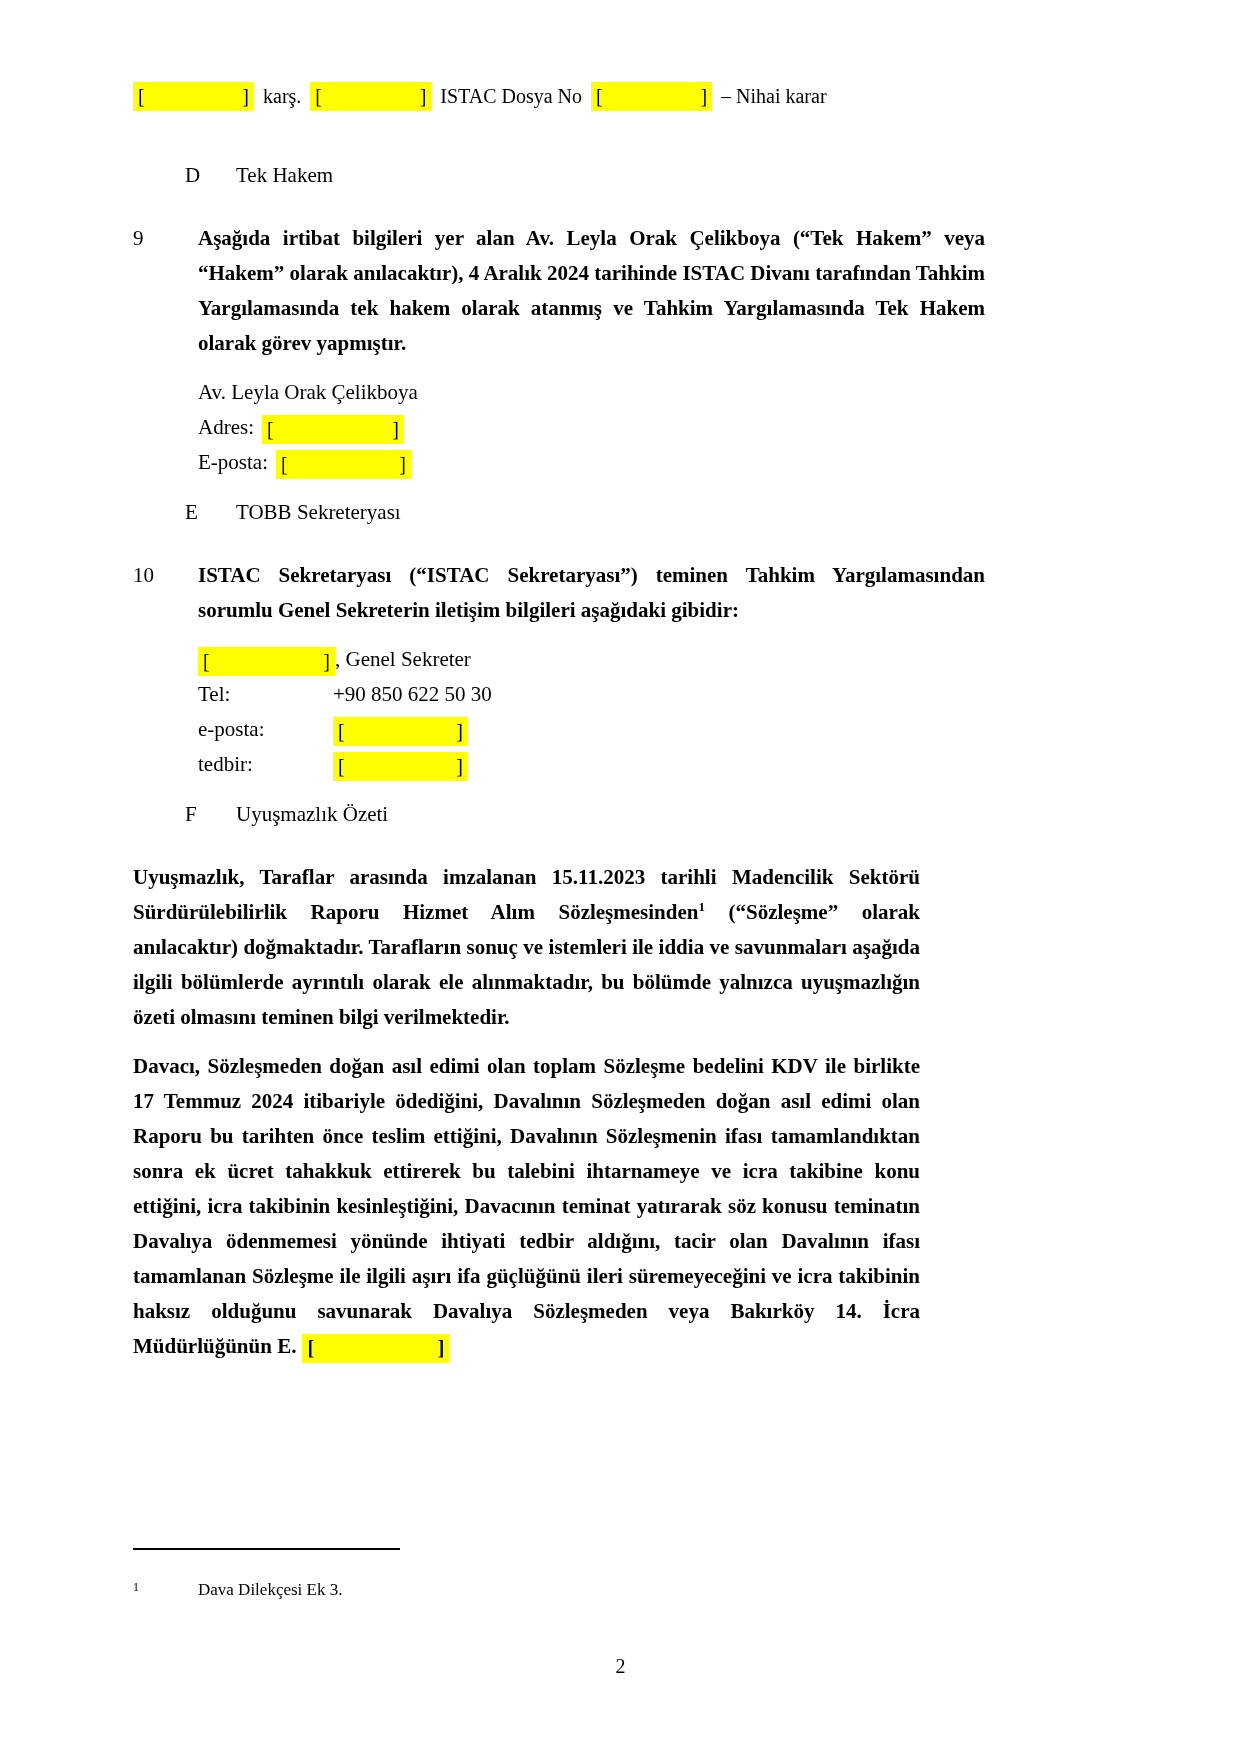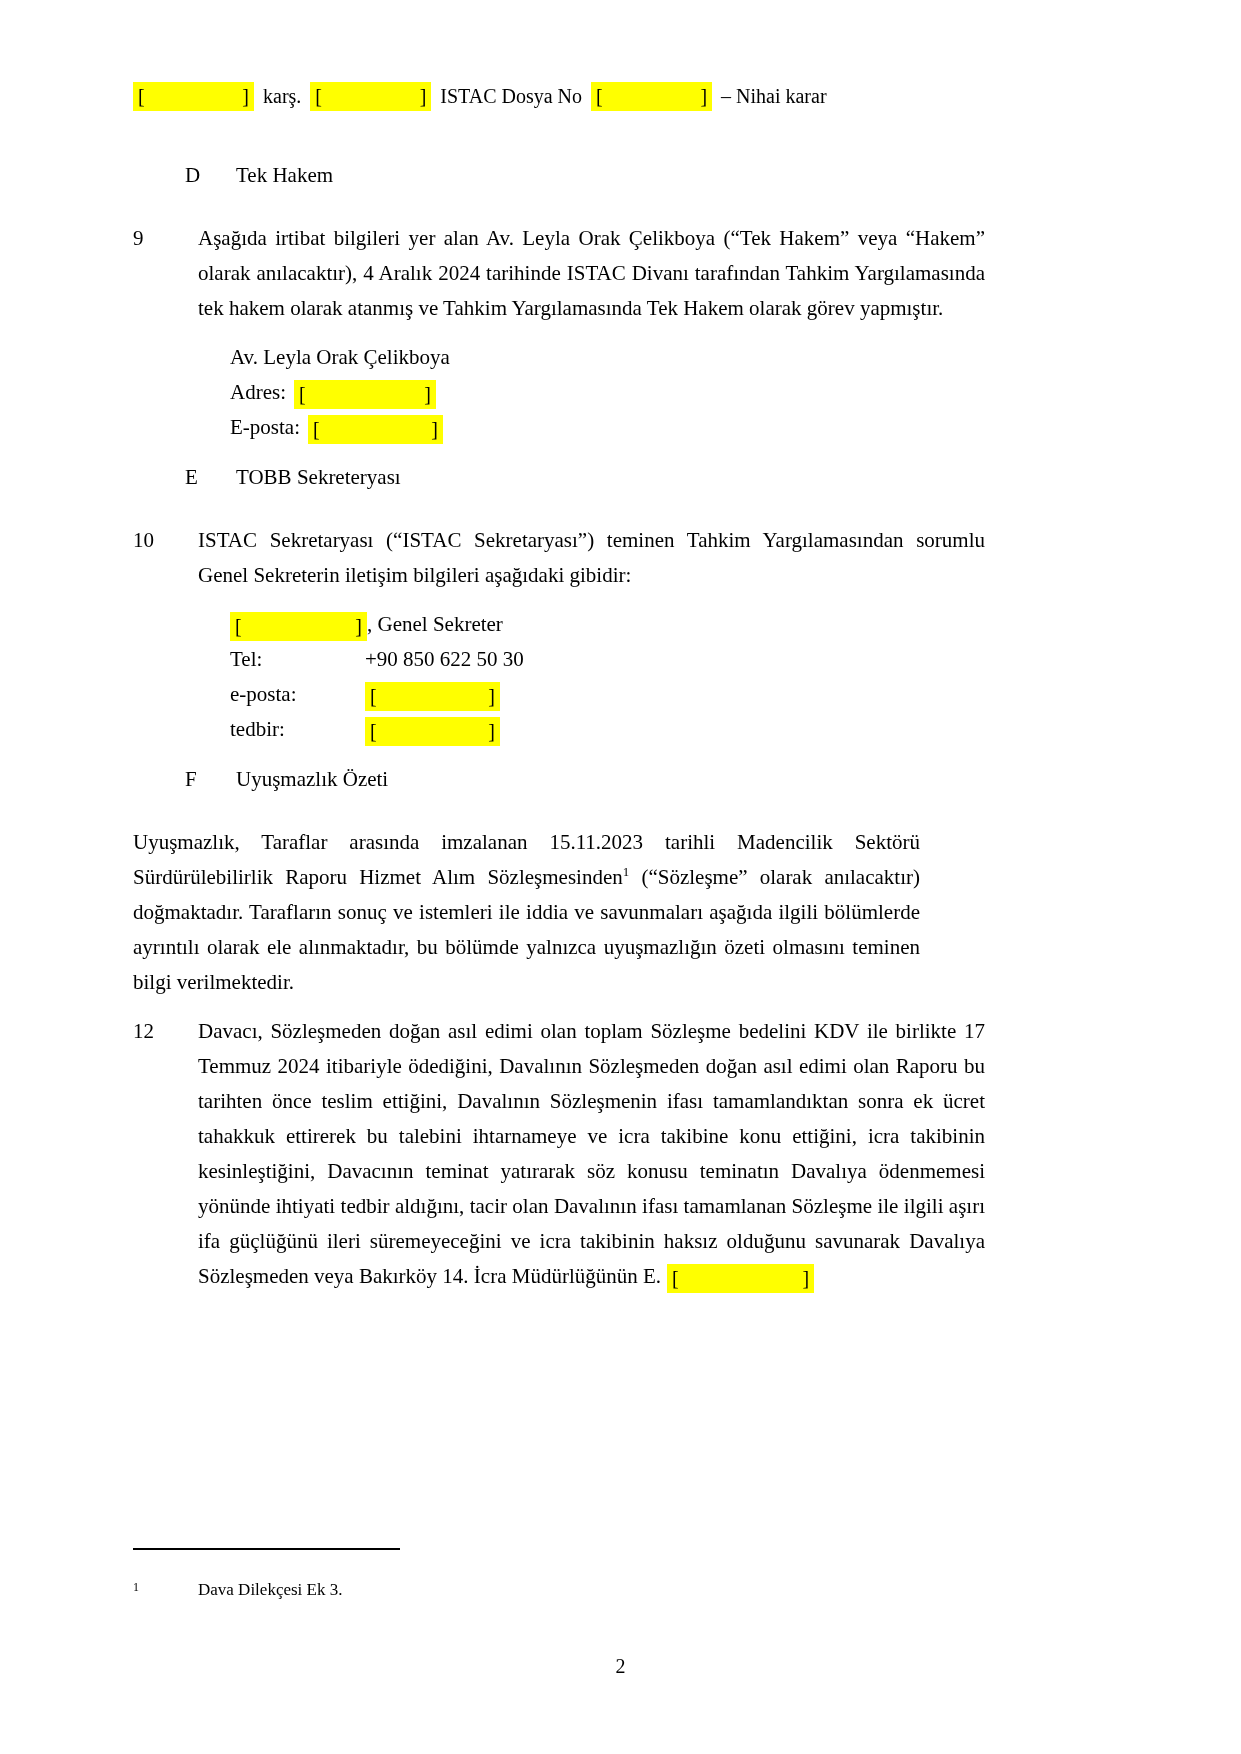--- a/index.html
+++ b/index.html
@@ -55,30 +55,30 @@
   .section-letter { width: 51px; flex: none; }
 
   
   .para {
     display: flex;
     font-size: 21px;
     line-height: 35px;
     margin-bottom: 14px;
   }
   .para-num { width: 65px; flex: none; }
-  .para-body { width: 787px; text-align: justify; }
+  .para-body { width: 787px; text-align: justify; font-weight: bold; }
   .fnref { font-size: 13px; vertical-align: super; line-height: 0; }
 
   
   .contact-block {
     margin: 4px 0 20px 65px;
     font-size: 21px;
     line-height: 35px;
   }
-  .contact-row { display: block; margin-left: 32px; }
+  .contact-row { display: block; }
   .lbl-inline { display: inline-block; }
   .lbl-adres2 { display: inline-block; width: 69px; }
   .lbl-tab { display: inline-block; width: 135px; }
   .sp { display: inline-block; width: 8px; }
 
   
   .footnote-rule {
     position: absolute;
     top: 1548px;
     left: 133px;
@@ -182,21 +182,20 @@
   <div class="section-heading">
     <span class="section-letter">F</span>
     <span>Uyuşmazlık Özeti</span>
   </div>
 
   <div class="para">
     <span class="para-body"><span>Uyuşmazlık, Taraflar arasında imzalanan 15.11.2023 tarihli Madencilik Sektörü Sürdürülebilirlik Raporu Hizmet Alım Sözleşmesinden</span><sup class="fnref">1</sup><span> (“Sözleşme” olarak anılacaktır) doğmaktadır. Tarafların sonuç ve istemleri ile iddia ve savunmaları aşağıda ilgili bölümlerde ayrıntılı olarak ele alınmaktadır, bu bölümde yalnızca uyuşmazlığın özeti olmasını teminen bilgi verilmektedir.</span></span>
   </div>
 
   <div class="para">
-    <span class="para-num">12</span>
     <span class="para-body"><span>Davacı, Sözleşmeden doğan asıl edimi olan toplam Sözleşme bedelini KDV ile birlikte 17 Temmuz 2024 itibariyle ödediğini, Davalının Sözleşmeden doğan asıl edimi olan Raporu bu tarihten önce teslim ettiğini, Davalının Sözleşmenin ifası tamamlandıktan sonra ek ücret tahakkuk ettirerek bu talebini ihtarnameye ve icra takibine konu ettiğini, icra takibinin kesinleştiğini, Davacının teminat yatırarak söz konusu teminatın Davalıya ödenmemesi yönünde ihtiyati tedbir aldığını, tacir olan Davalının ifası tamamlanan Sözleşme ile ilgili aşırı ifa güçlüğünü ileri süremeyeceğini ve icra takibinin haksız olduğunu savunarak Davalıya Sözleşmeden veya Bakırköy 14. İcra Müdürlüğünün E.</span><span class="rbox rw147 rbox-inline">
           <span>[</span>
           <span>]</span>
         </span></span>
   </div>
 
   <div class="footnote-rule"></div>
   <div class="footnote">
     <span class="footnote-marker">1</span>
     <span>Dava Dilekçesi Ek 3.</span>

